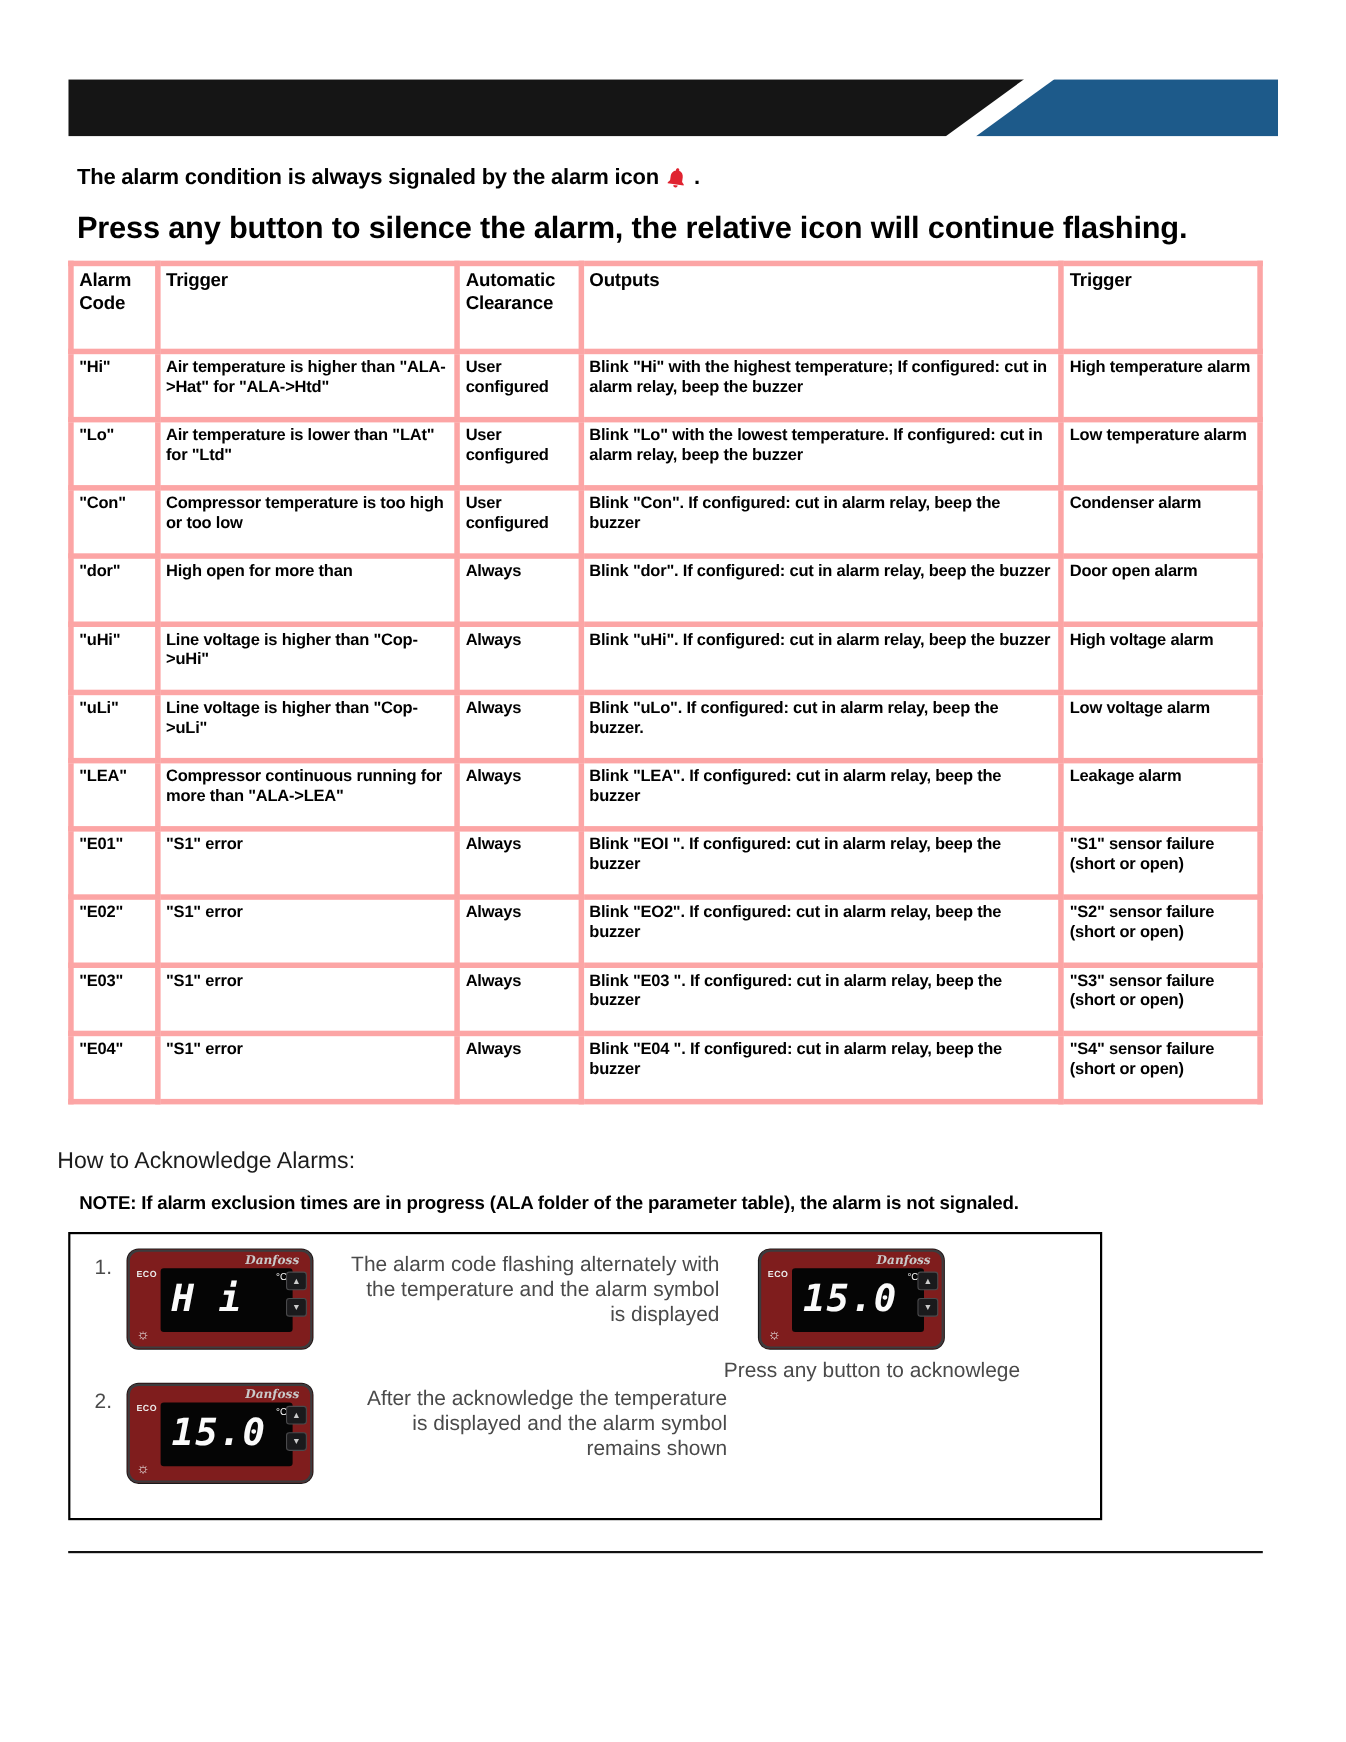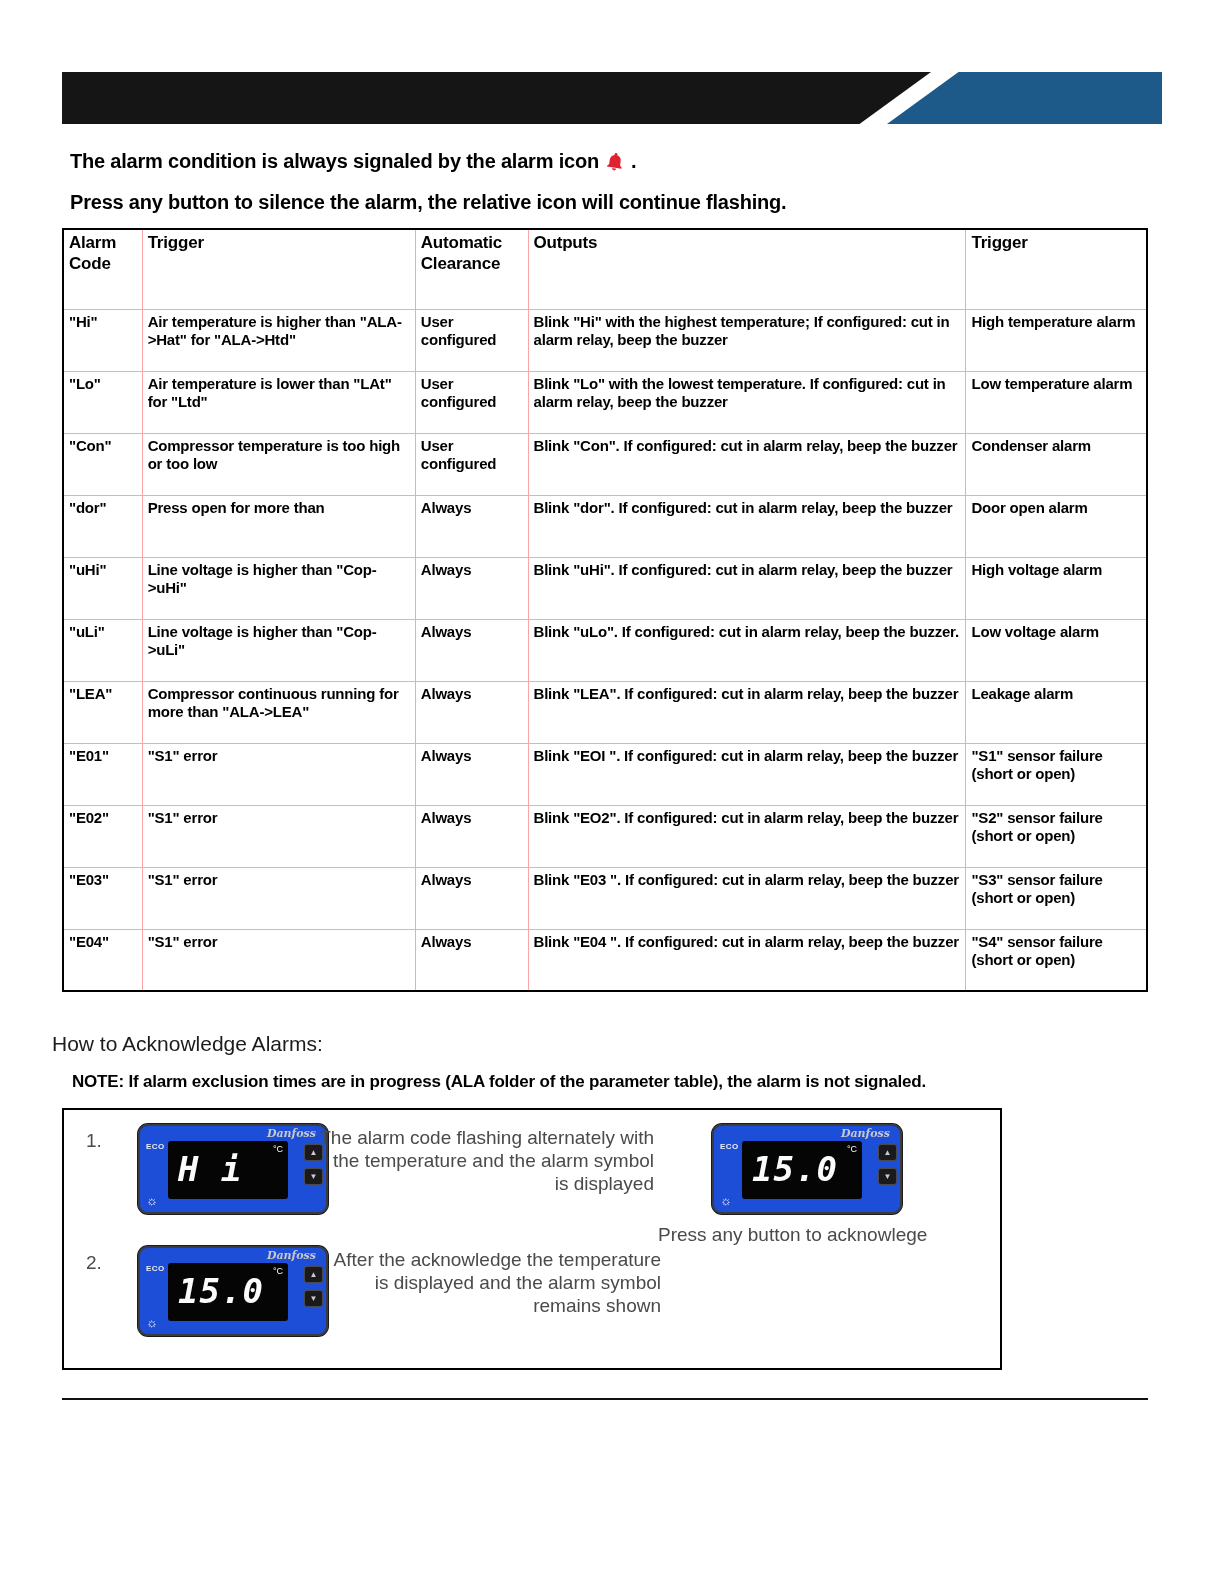--- a/index.html
+++ b/index.html
@@ -22,31 +22,31 @@
 
   
   .intro-line {
     margin:26px 0 0 8px;
     font-size:20px; font-weight:600; letter-spacing:-0.2px;
     display:flex; align-items:center; gap:5px;
   }
   .bell { width:22px; height:22px; display:inline-block; transform:rotate(8deg); }
   .silence-line {
     margin:18px 0 4px 8px;
-    font-size:20px; font-weight:700; letter-spacing:-0.2px;
+    font-size:28px; font-weight:700; letter-spacing:-0.2px;
   }
 
   
   table.alarms {
     margin-top:14px; width:1086px;
     border-collapse:collapse; border:2px solid #000;
     table-layout:fixed;
   }
   table.alarms th, table.alarms td {
-    border:1px solid #fca5a5;
+    border:5px solid #fca5a5;
     vertical-align:top; text-align:left;
     padding:3px 5px;
     font-weight:700; line-height:1.22; letter-spacing:-0.2px;
   }
   table.alarms th { font-size:17px; height:80px; }
   table.alarms td { font-size:15px; height:62px; }
   col.c-code { width:7.3%; } col.c-trigger { width:25.2%; }
   col.c-clear { width:10.4%; } col.c-out { width:40.4%; }
   col.c-com { width:16.7%; }
 
@@ -64,24 +64,23 @@
     width:940px; height:262px;
     border:2px solid #000;
     background:#fff;
   }
   .step-number { position:absolute; font-size:19px; color:#4a4a4a; }
   .step-text   { position:absolute; font-size:19px; color:#4a4a4a; line-height:1.22;text-align:right; }
   .side-caption{ position:absolute; font-size:19px; color:#4a4a4a; }
 
   
   .device {
-    position:absolute; width:190px; height:90px;
-    background:#1d4ed8; border-radius:10px;
+    position:absolute; width:168px; height:90px;
+    background:#7f1d1d; border-radius:10px;
     box-shadow:inset 0 0 0 2px #3c3c3e, 0 0 0 1px #1a1a1a;
-    margin-left:22px;
   }
   .dev-logo { position:absolute; top:3px; right:12px;
     font-family:"DejaVu Serif", serif; font-style:italic; font-weight:700;
     font-size:11px; color:#c9c9c9; }
   .dev-eco { position:absolute; top:18px; left:8px;
     font-size:8px; font-weight:700; color:#ececec; letter-spacing:.5px; }
   .dev-lamp { position:absolute; bottom:7px; left:8px;
     font-size:13px; color:#ececec; line-height:1; }
   .dev-screen { position:absolute; left:30px; top:17px; width:120px; height:58px;
     background:#050505; border-radius:3px; }
@@ -154,21 +153,21 @@
         </tr>
         <tr>
           <td>"Con"</td>
           <td>Compressor temperature is too high or too low</td>
           <td>User configured</td>
           <td>Blink "Con". If configured: cut in alarm relay, beep the buzzer</td>
           <td>Condenser alarm</td>
         </tr>
         <tr>
           <td>"dor"</td>
-          <td>Press open for more than</td>
+          <td>High open for more than</td>
           <td>Always</td>
           <td>Blink "dor". If configured: cut in alarm relay, beep the buzzer</td>
           <td>Door open alarm</td>
         </tr>
         <tr>
           <td>"uHi"</td>
           <td>Line voltage is higher than "Cop-&gt;uHi"</td>
           <td>Always</td>
           <td>Blink "uHi". If configured: cut in alarm relay, beep the buzzer</td>
           <td>High voltage alarm</td>

